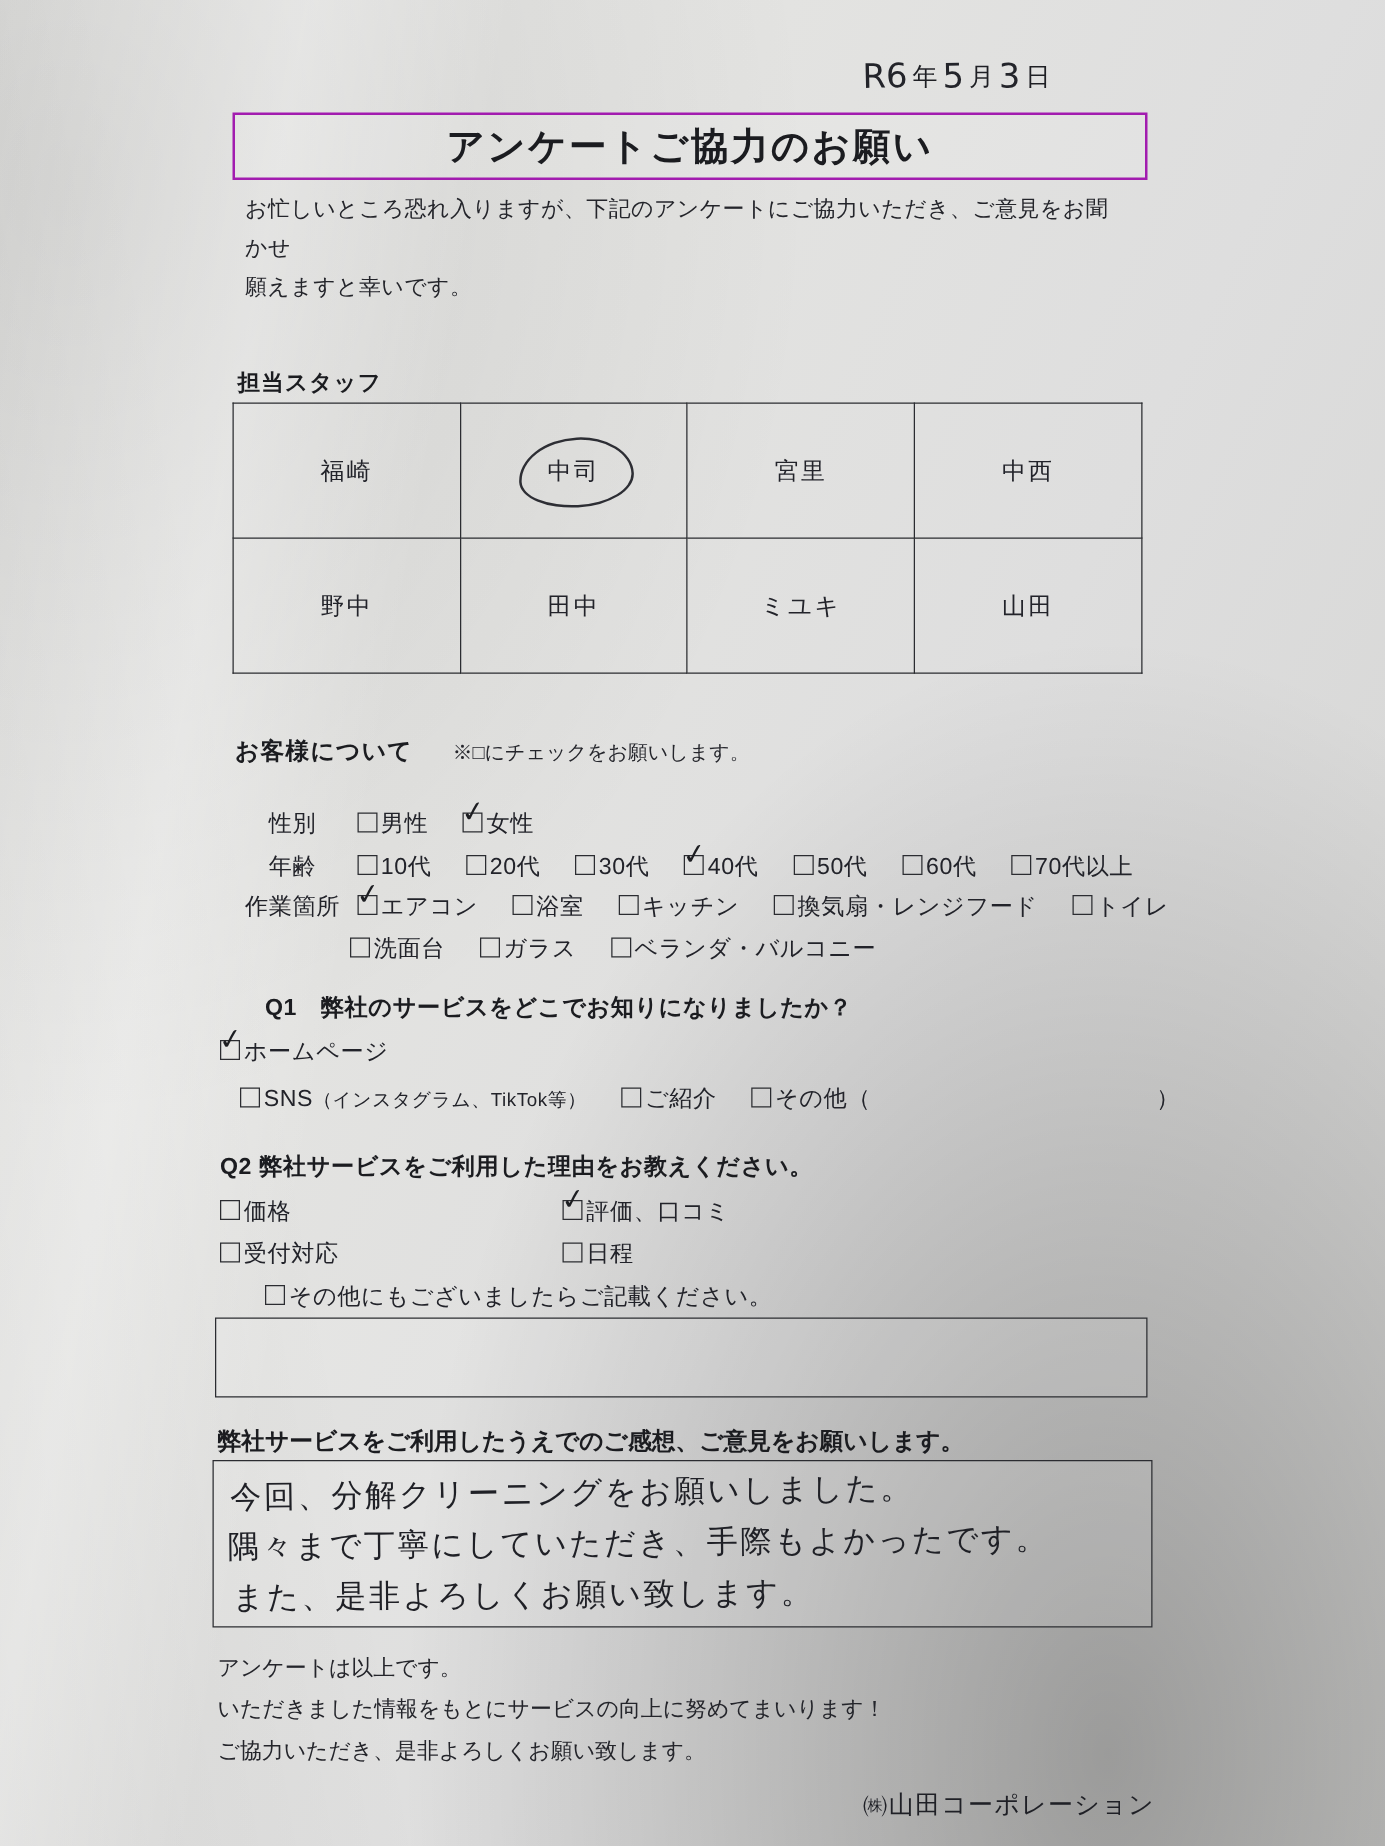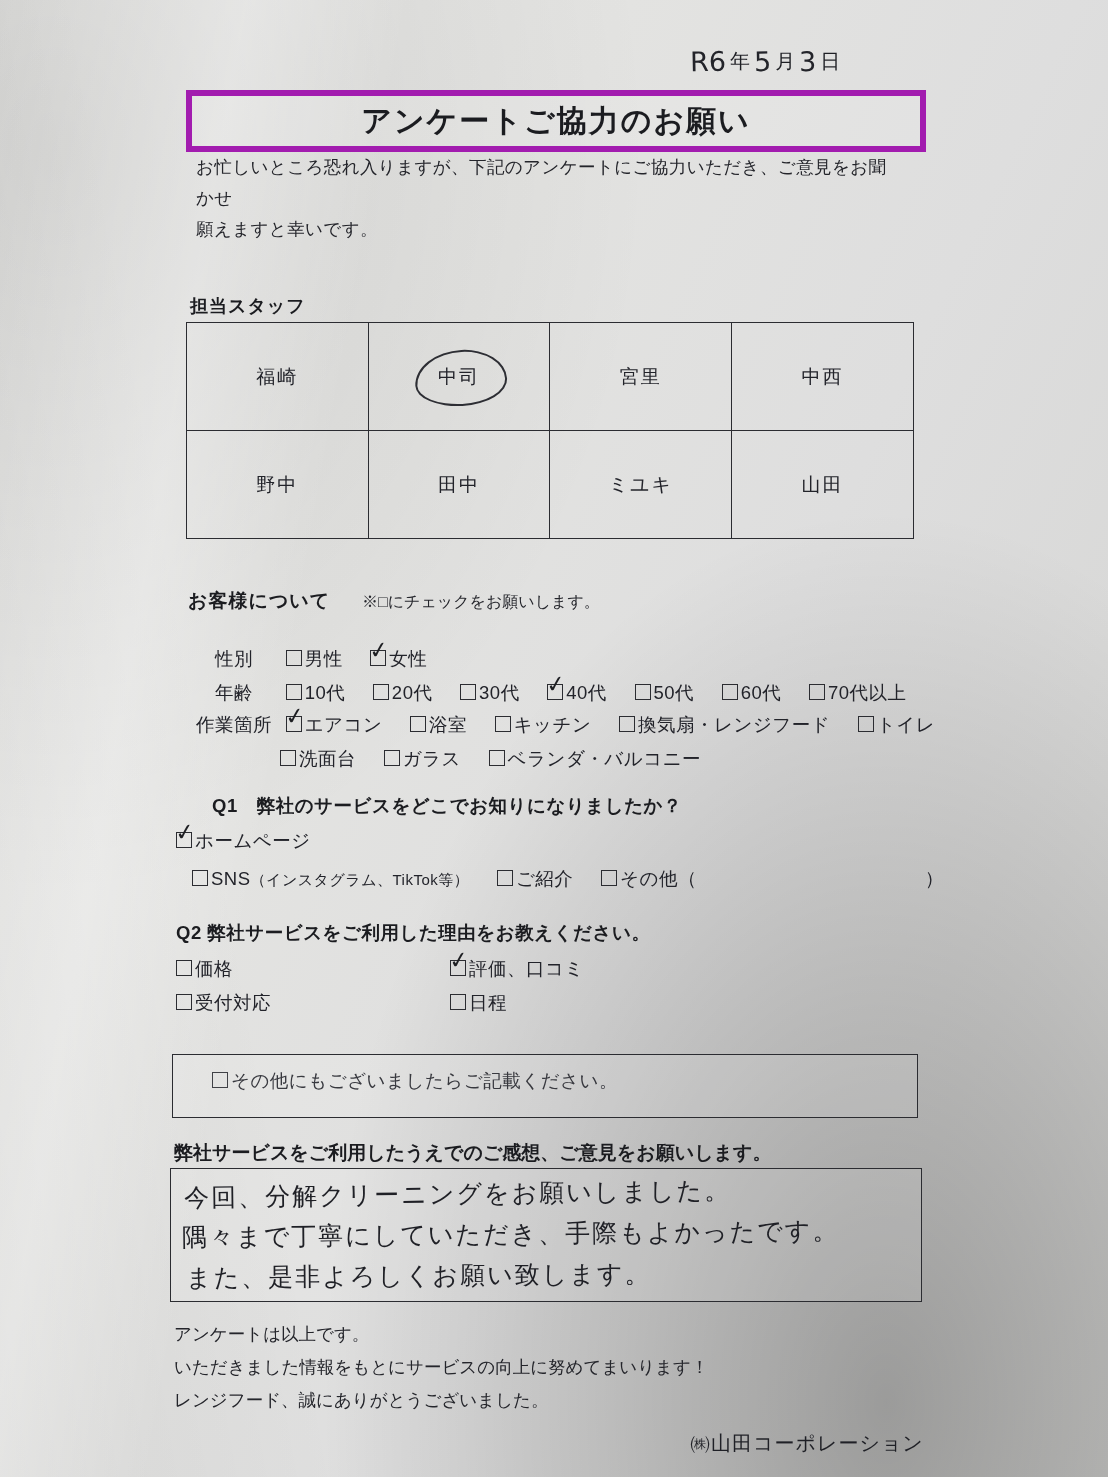--- a/index.html
+++ b/index.html
@@ -40,21 +40,21 @@
     position:absolute;left:690px;top:48px;
     display:flex;align-items:flex-end;gap:4px;
     font-size:22px;
   }
   #date-line .hw{font-size:27px;line-height:1;}
   #date-line .lbl{font-size:20px;color:#1e1f24;}
 
   
   #title-box{
     position:absolute;left:186px;top:90px;width:728px;height:50px;
-    border:6px solid #a21caf;
+    border:2px solid #a21caf;
     display:flex;align-items:center;justify-content:center;
     background:rgba(255,255,255,0.12);
   }
   #title-box .t{
     font-size:30px;font-weight:bold;letter-spacing:2px;color:#1b1c20;
   }
 
   
   #intro{
     position:absolute;left:196px;top:152px;width:700px;
@@ -243,35 +243,35 @@
   </div>
   <div class="row" style="left:450px;top:956px;">
     <span class="box"><span class="tick hand">✓</span></span><span>評価、口コミ</span>
   </div>
   <div class="row" style="left:176px;top:990px;">
     <span class="box"></span><span>受付対応</span>
   </div>
   <div class="row" style="left:450px;top:990px;">
     <span class="box"></span><span>日程</span>
   </div>
-  <div class="row" style="left:176px;top:1068px;padding-left:36px;">
+  <div class="row" style="left:176px;top:1024px;padding-left:36px;">
     <span class="box"></span><span>その他にもございましたらご記載ください。</span>
   </div>
   <div id="freebox">
     <span></span>
   </div>
 
   <div id="imp-head">弊社サービスをご利用したうえでのご感想、ご意見をお願いします。</div>
   <div id="impbox"></div>
   <div id="imp-lines">
     <div>今回、分解クリーニングをお願いしました。</div>
     <div>隅々まで丁寧にしていただき、手際もよかったです。</div>
     <div>また、是非よろしくお願い致します。</div>
   </div>
 
   <div id="footer">
     <div>アンケートは以上です。</div>
     <div>いただきました情報をもとにサービスの向上に努めてまいります！</div>
-    <div>レンジフード、誠にありがとうございました。</div>
+    <div>ご協力いただき、是非よろしくお願い致します。</div>
   </div>
   <div id="company">㈱山田コーポレーション</div>
 
 </div>
 
 </body></html>

